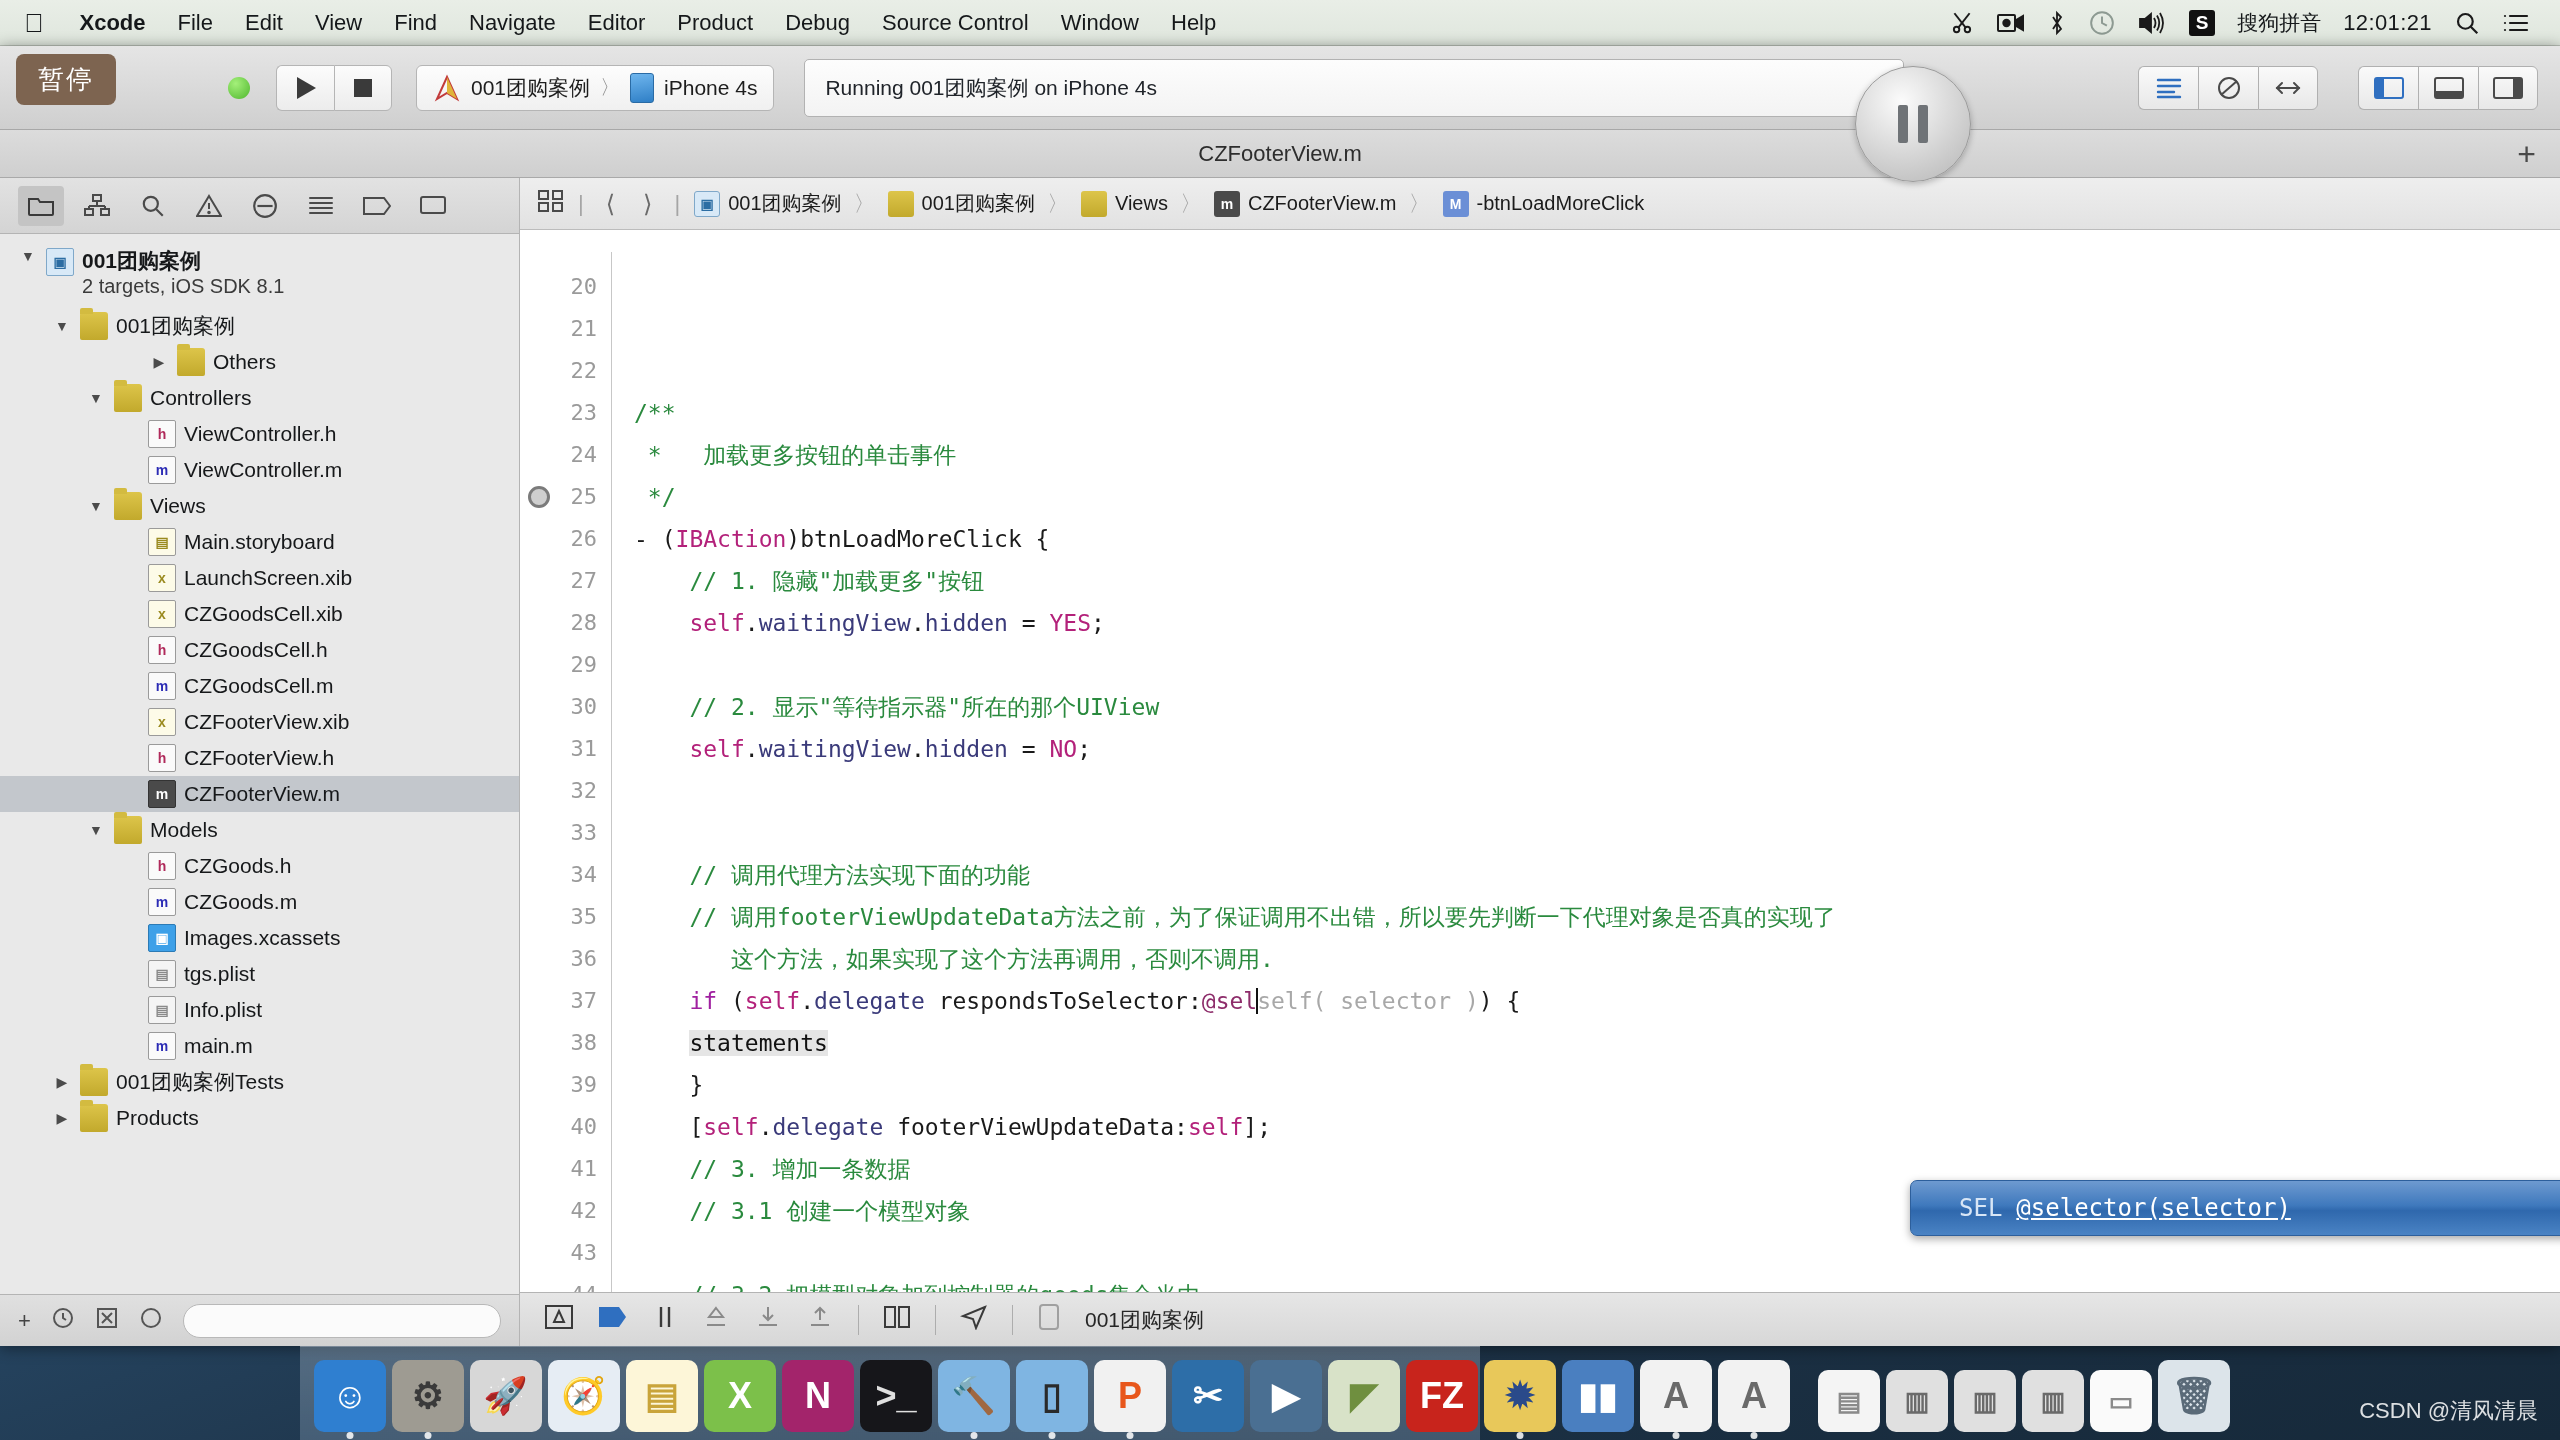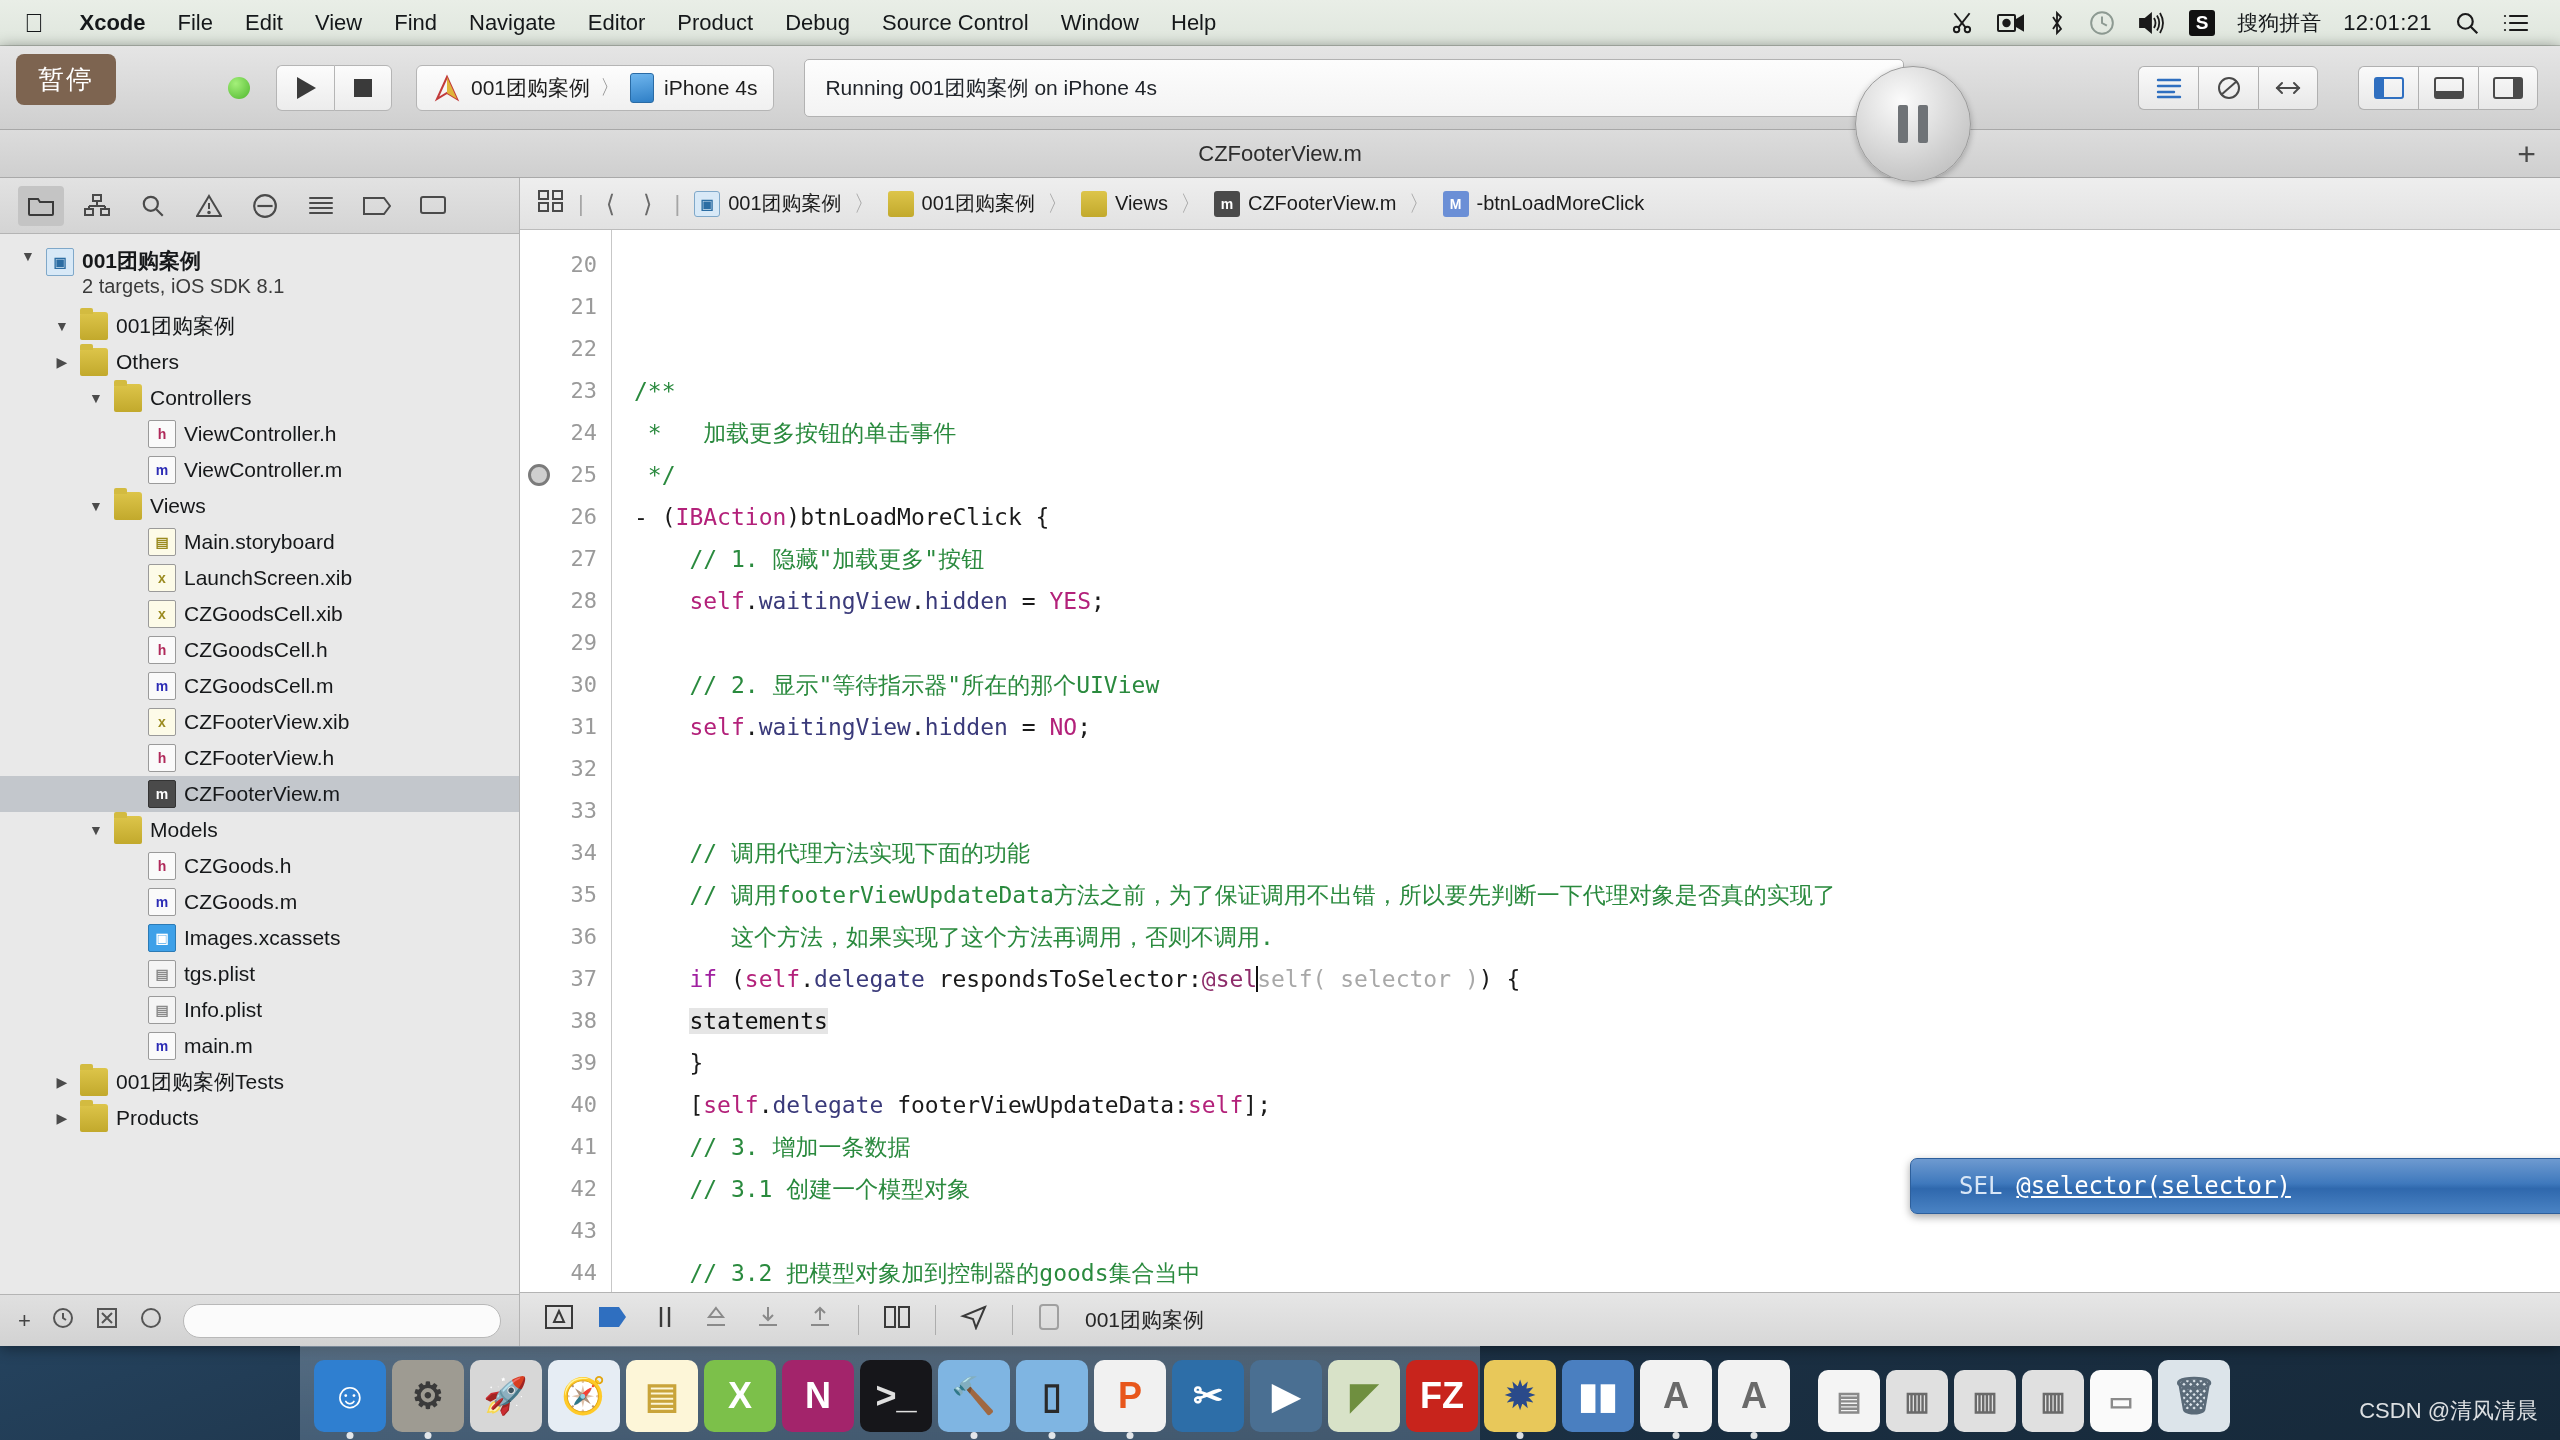--- a/index.html
+++ b/index.html
@@ -201,21 +201,21 @@
   }
   .jb-sep { color: #a5a5a5; font-size: 22px; padding: 0 2px; }
   .jb-chev { color: #6b6b6b; font-size: 24px; padding: 0 8px; }
   .jb-crumb { display: flex; align-items: center; gap: 8px; }
   .jb-ico { width: 26px; height: 26px; border-radius: 3px; display: flex; align-items: center; justify-content: center; font-size: 14px; font-weight: bold; }
   .jb-ico.proj { background: #d8e9f7; border: 1px solid #7fa8c9; color: #2c6da3; }
   .jb-ico.folder { background: linear-gradient(180deg,#ddc54a,#c2a92c); }
   .jb-ico.m { background: #4a4a4a; color: #fff; }
   .jb-ico.method { background: #6b8fd6; color: #fff; }
 
-  #code-wrap { flex: 1; display: flex; min-height: 0; position: relative; overflow: hidden; background: #fff; }
+  #code-wrap { flex: 1; display: flex; min-height: 0; position: relative; overflow: hidden; background: #fff; margin-top: 22px; }
   #gutter {
     width: 92px; flex: 0 0 92px;
     background: #fff; border-right: 1px solid #c7c7c7;
     text-align: right; padding: 14px 14px 0 0;
     font-family: "DejaVu Sans Mono", monospace; font-size: 22px;
     color: #9a9a9a; line-height: 42px; user-select: none; position: relative;
   }
   #breakpoint-dot {
     position: absolute; left: 8px;
     width: 22px; height: 22px; border-radius: 50%;
@@ -516,21 +516,21 @@
             <span class="proj-text">
               <span class="tree-label bold">001团购案例</span>
               <span class="tree-sub">2 targets, iOS SDK 8.1</span>
             </span>
           </div>
           <div class="tree-row" style="padding-left: 52px;">
             <span class="disc open"></span>
             <span class="fi folder"></span>
             <span class="tree-label">001团购案例</span>
           </div>
-          <div class="tree-row" style="padding-left: 52px;">
+          <div class="tree-row" style="padding-left: 109px; margin-left: 40px;">
             <span class="disc closed"></span>
             <span class="fi folder"></span>
             <span class="tree-label">Others</span>
           </div>
           <div class="tree-row" style="padding-left: 86px;">
             <span class="disc open"></span>
             <span class="fi folder"></span>
             <span class="tree-label">Controllers</span>
           </div>
           <div class="tree-row" style="padding-left: 120px;">

